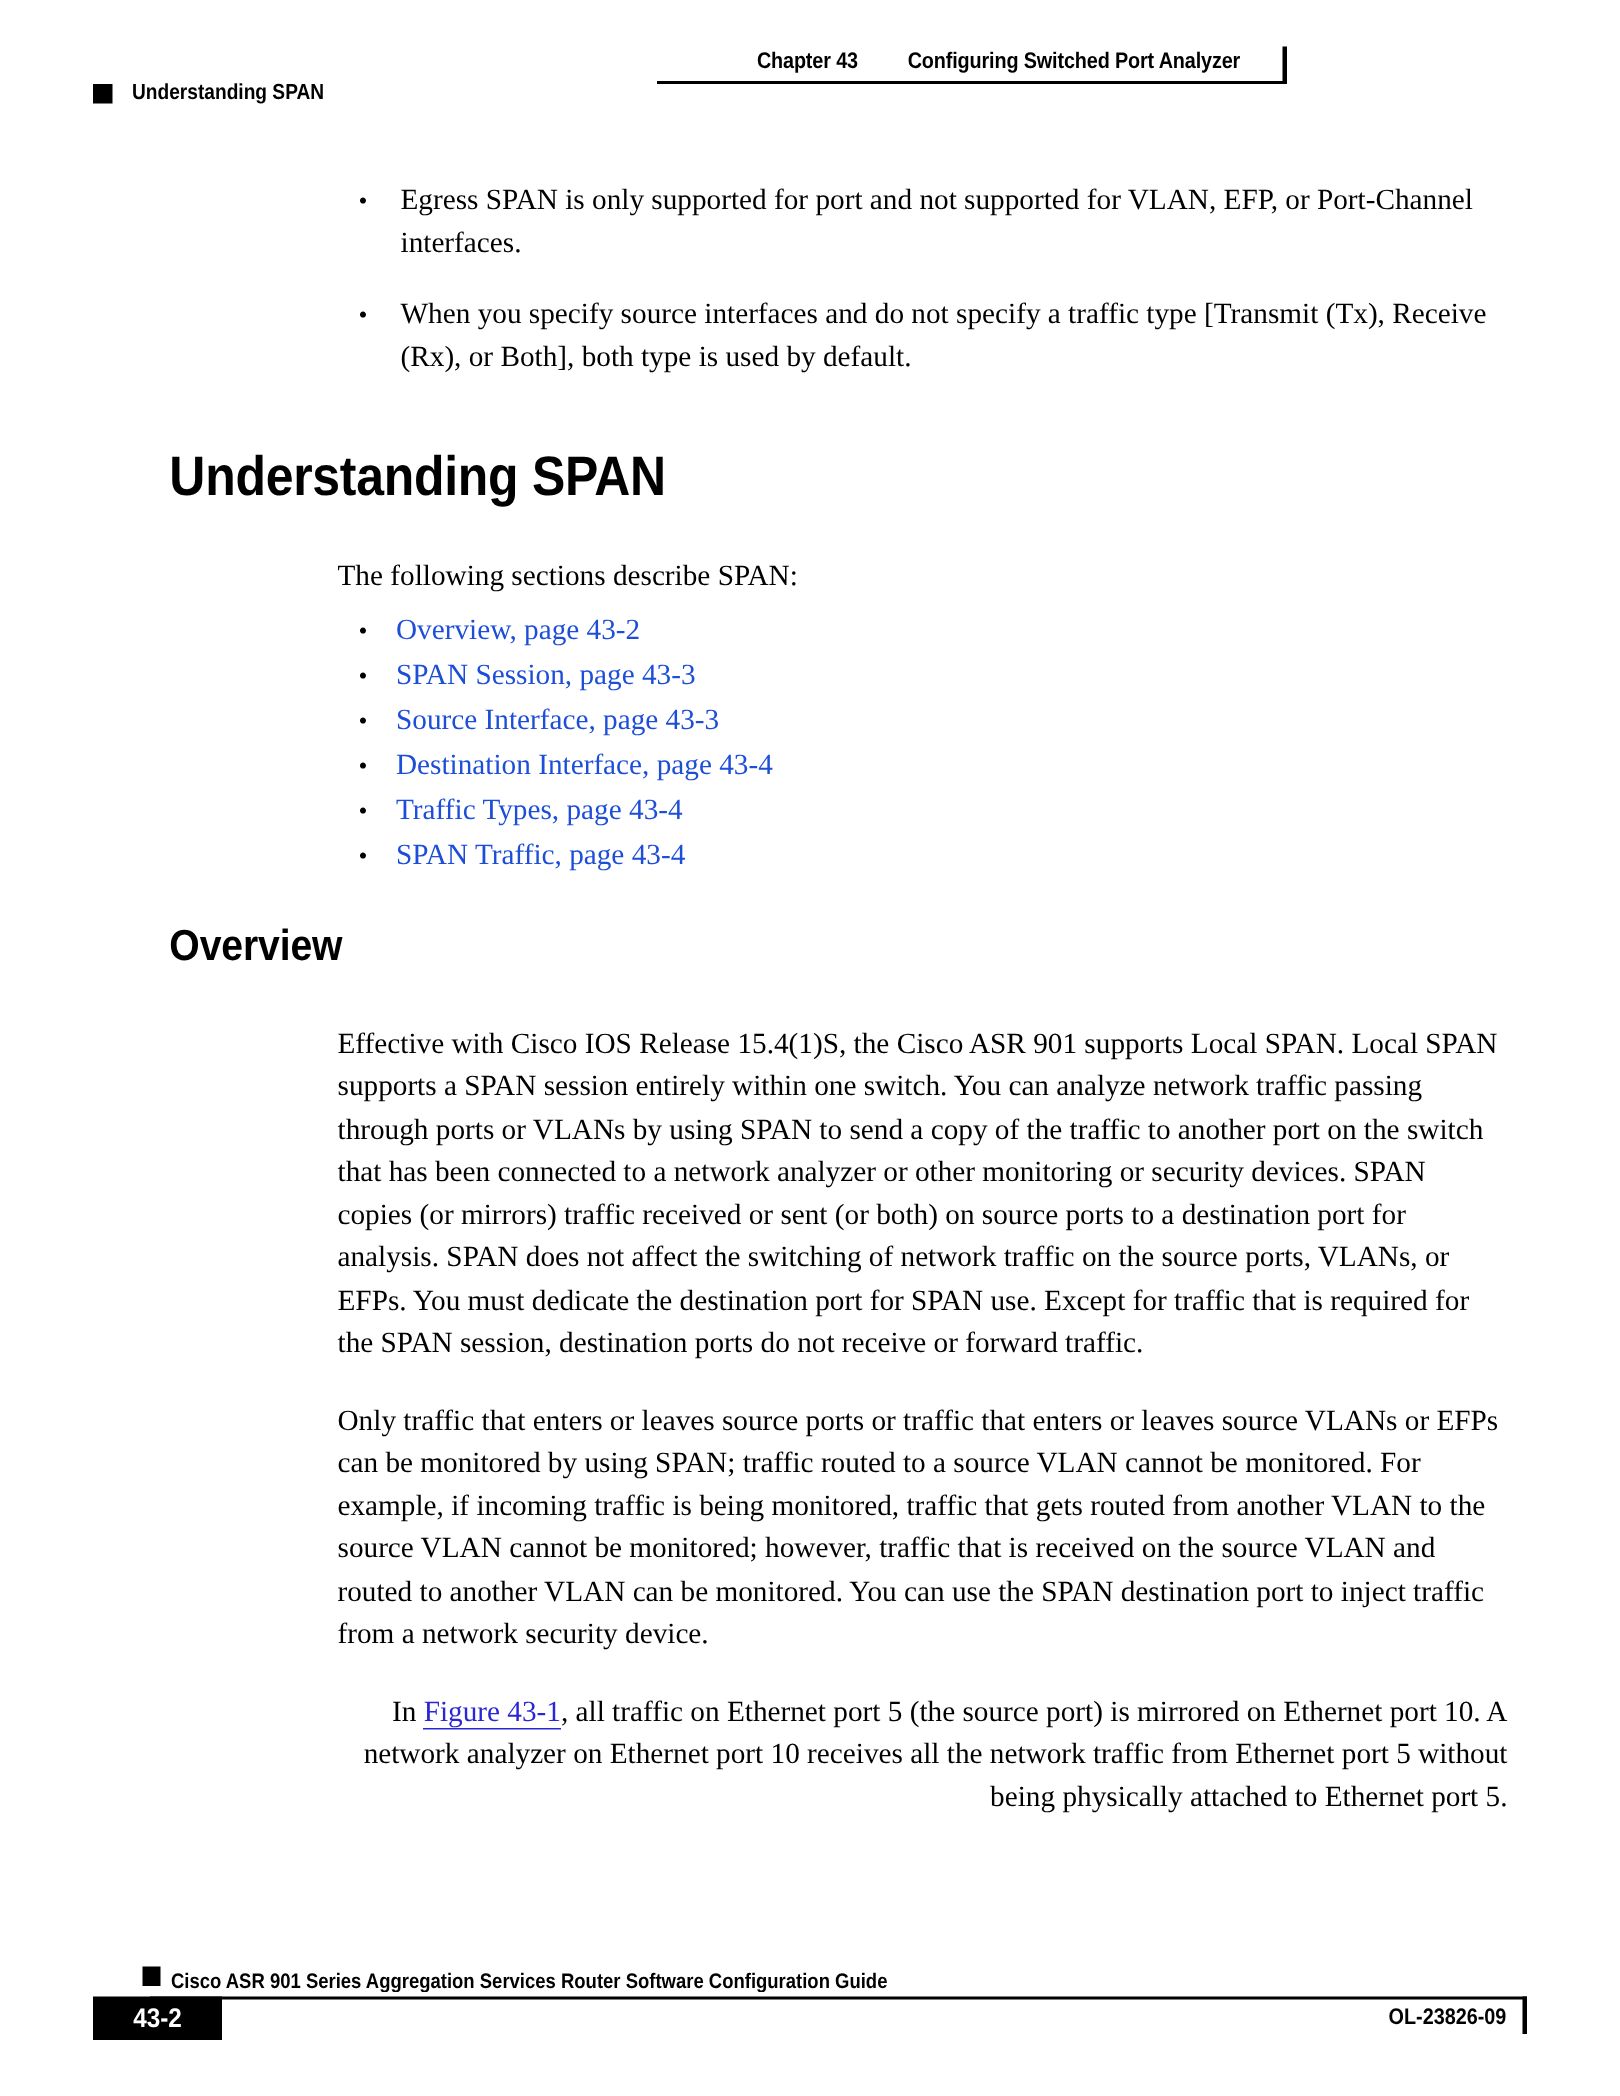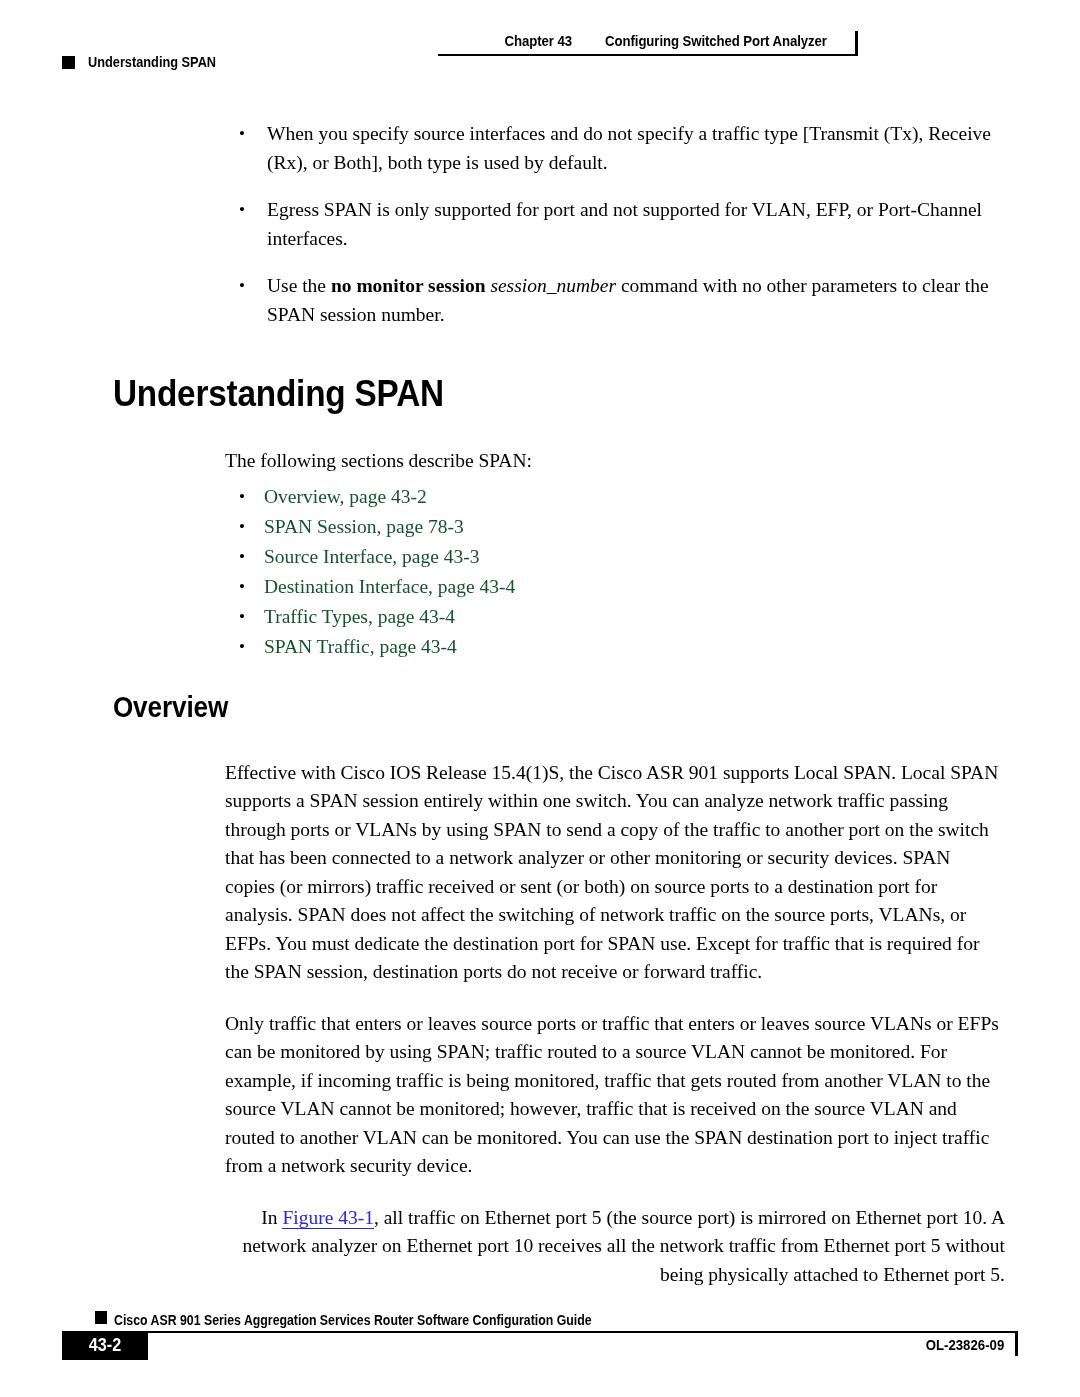--- a/index.html
+++ b/index.html
@@ -177,21 +177,21 @@
   }
   .link-item:before {
     content: "\2022";
     position: absolute;
     left: 2px;
     top: 0;
     font-size: 17px;
     color: #000;
   }
   .xref {
-    color: #14532d;
+    color: #1d4ed8;
     text-decoration: none;
   }
   .xref-inline {
     color: #2a26d4;
     text-decoration: none;
     border-bottom: 1px solid #2a26d4;
   }
 
   
   .page-footer {
@@ -281,32 +281,31 @@
 
   <div class="header-left-wrap">
     <span class="header-sq"></span>
     <span class="header-left-title">Understanding SPAN</span>
   </div>
 </div>
 
 <div class="content">
 
   <ul class="bullet-list" id="intro-bullets">
+      <li class="bullet-item"><span>Egress SPAN is only supported for port and not supported for VLAN, EFP, or Port-Channel interfaces.</span></li>
       <li class="bullet-item"><span>When you specify source interfaces and do not specify a traffic type [Transmit (Tx), Receive (Rx), or Both], both type is used by default.</span></li>
-      <li class="bullet-item"><span>Egress SPAN is only supported for port and not supported for VLAN, EFP, or Port-Channel interfaces.</span></li>
-      <li class="bullet-item"><span>Use the </span><b>no monitor session</b><span> </span><i>session_number</i><span> command with no other parameters to clear the SPAN session number.</span></li>
     </ul>
 
   <h1 class="h1-section" style="margin-top:44px;">Understanding SPAN</h1>
 
   <p class="body-para" style="margin-top:32px;">The following sections describe SPAN:</p>
 
   <ul class="link-list" id="section-links" style="margin-top:10px;">
       <li class="link-item"><a class="xref" href="#">Overview, page 43-2</a></li>
-      <li class="link-item"><a class="xref" href="#">SPAN Session, page 78-3</a></li>
+      <li class="link-item"><a class="xref" href="#">SPAN Session, page 43-3</a></li>
       <li class="link-item"><a class="xref" href="#">Source Interface, page 43-3</a></li>
       <li class="link-item"><a class="xref" href="#">Destination Interface, page 43-4</a></li>
       <li class="link-item"><a class="xref" href="#">Traffic Types, page 43-4</a></li>
       <li class="link-item"><a class="xref" href="#">SPAN Traffic, page 43-4</a></li>
     </ul>
 
   <h2 class="h2-section" style="margin-top:33px;">Overview</h2>
 
   <p class="body-para" style="margin-top:35px;">Effective with Cisco IOS Release 15.4(1)S, the Cisco ASR 901 supports Local SPAN. Local SPAN supports a SPAN session entirely within one switch. You can analyze network traffic passing through ports or VLANs by using SPAN to send a copy of the traffic to another port on the switch that has been connected to a network analyzer or other monitoring or security devices. SPAN copies (or mirrors) traffic received or sent (or both) on source ports to a destination port for analysis. SPAN does not affect the switching of network traffic on the source ports, VLANs, or EFPs. You must dedicate the destination port for SPAN use. Except for traffic that is required for the SPAN session, destination ports do not receive or forward traffic.</p>
 

